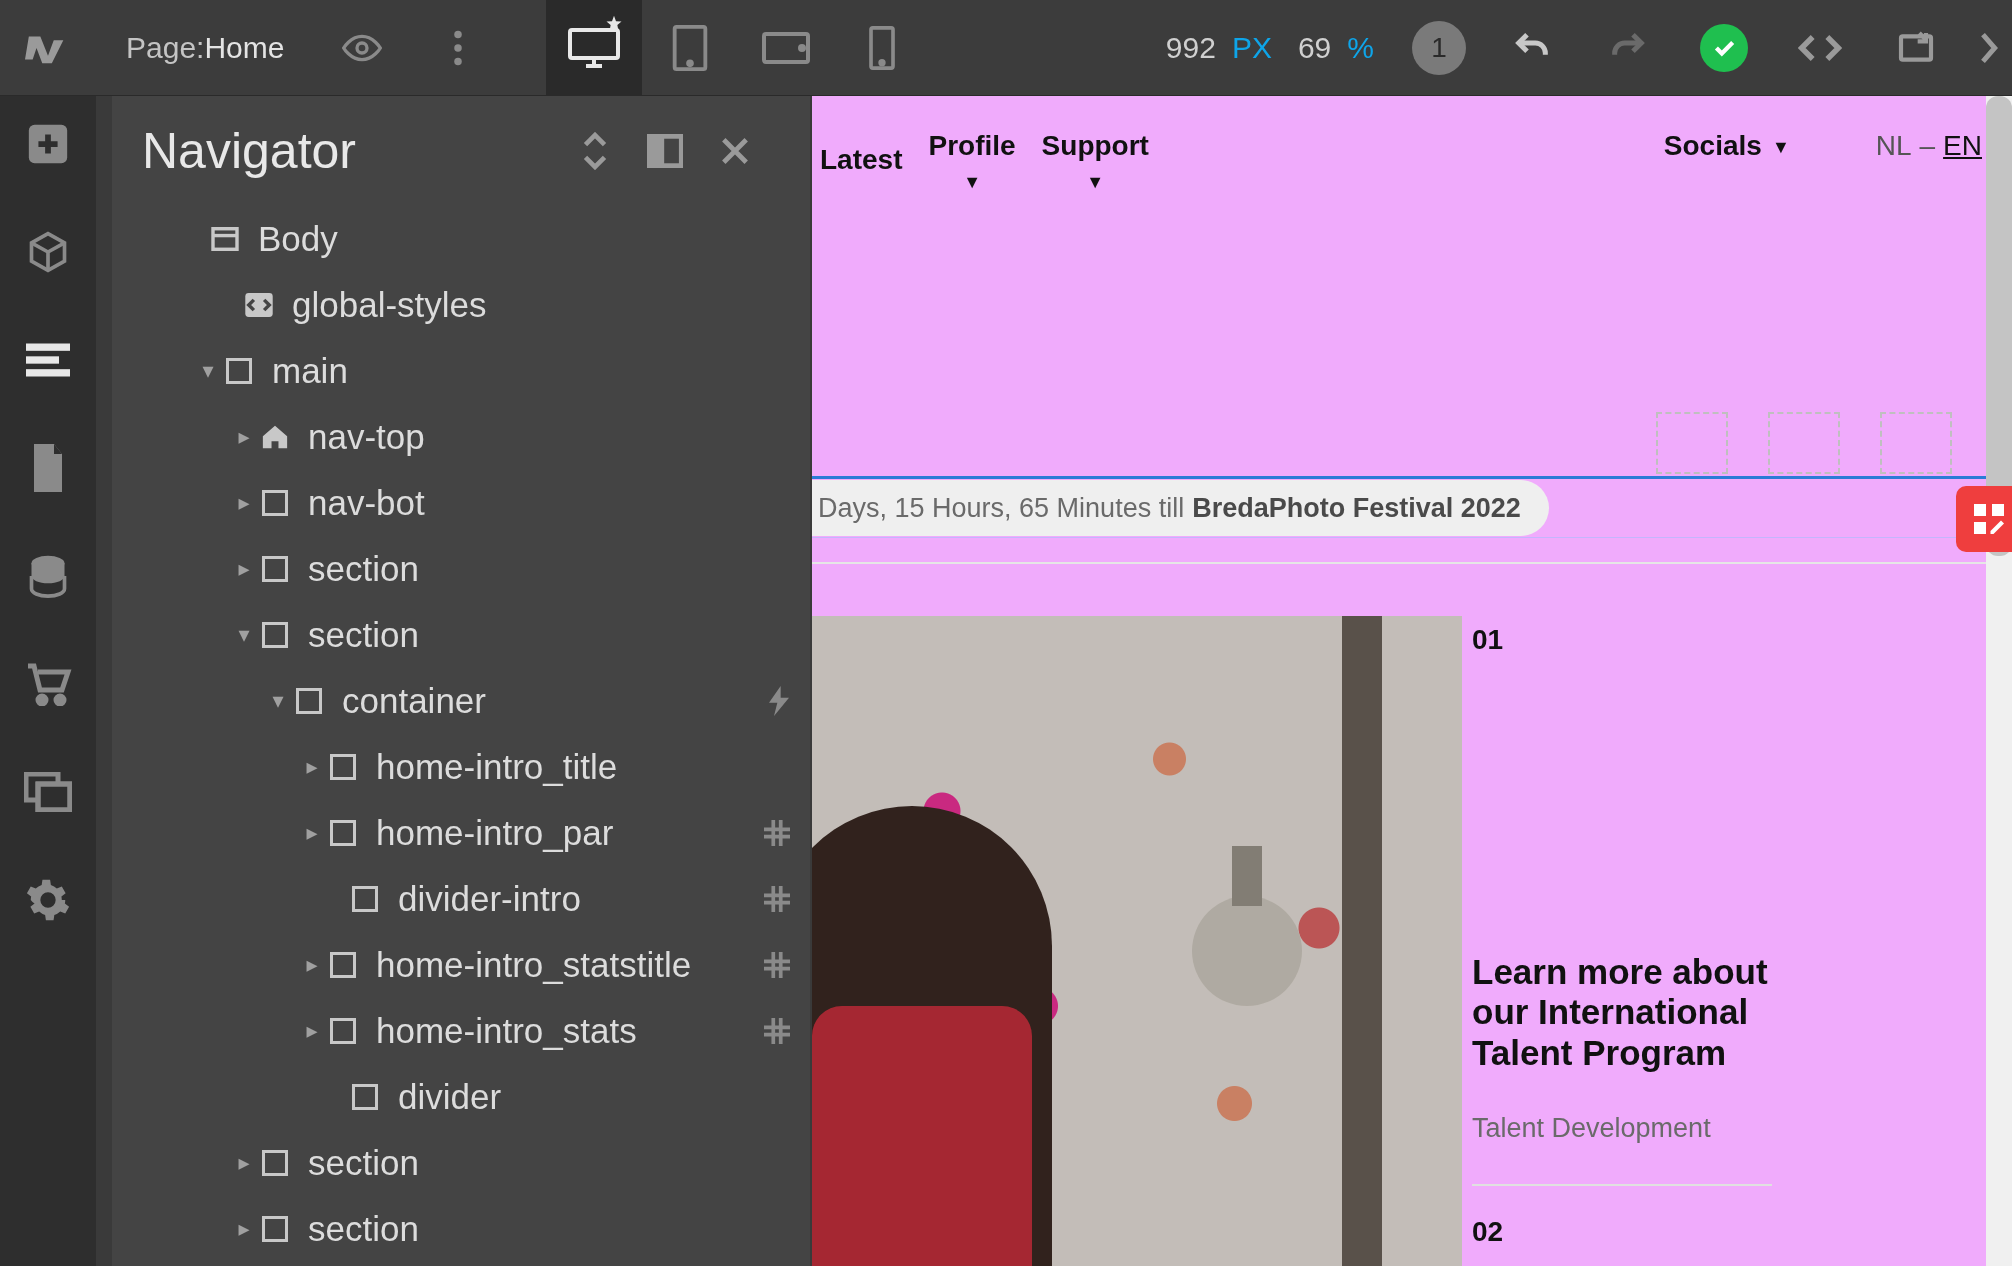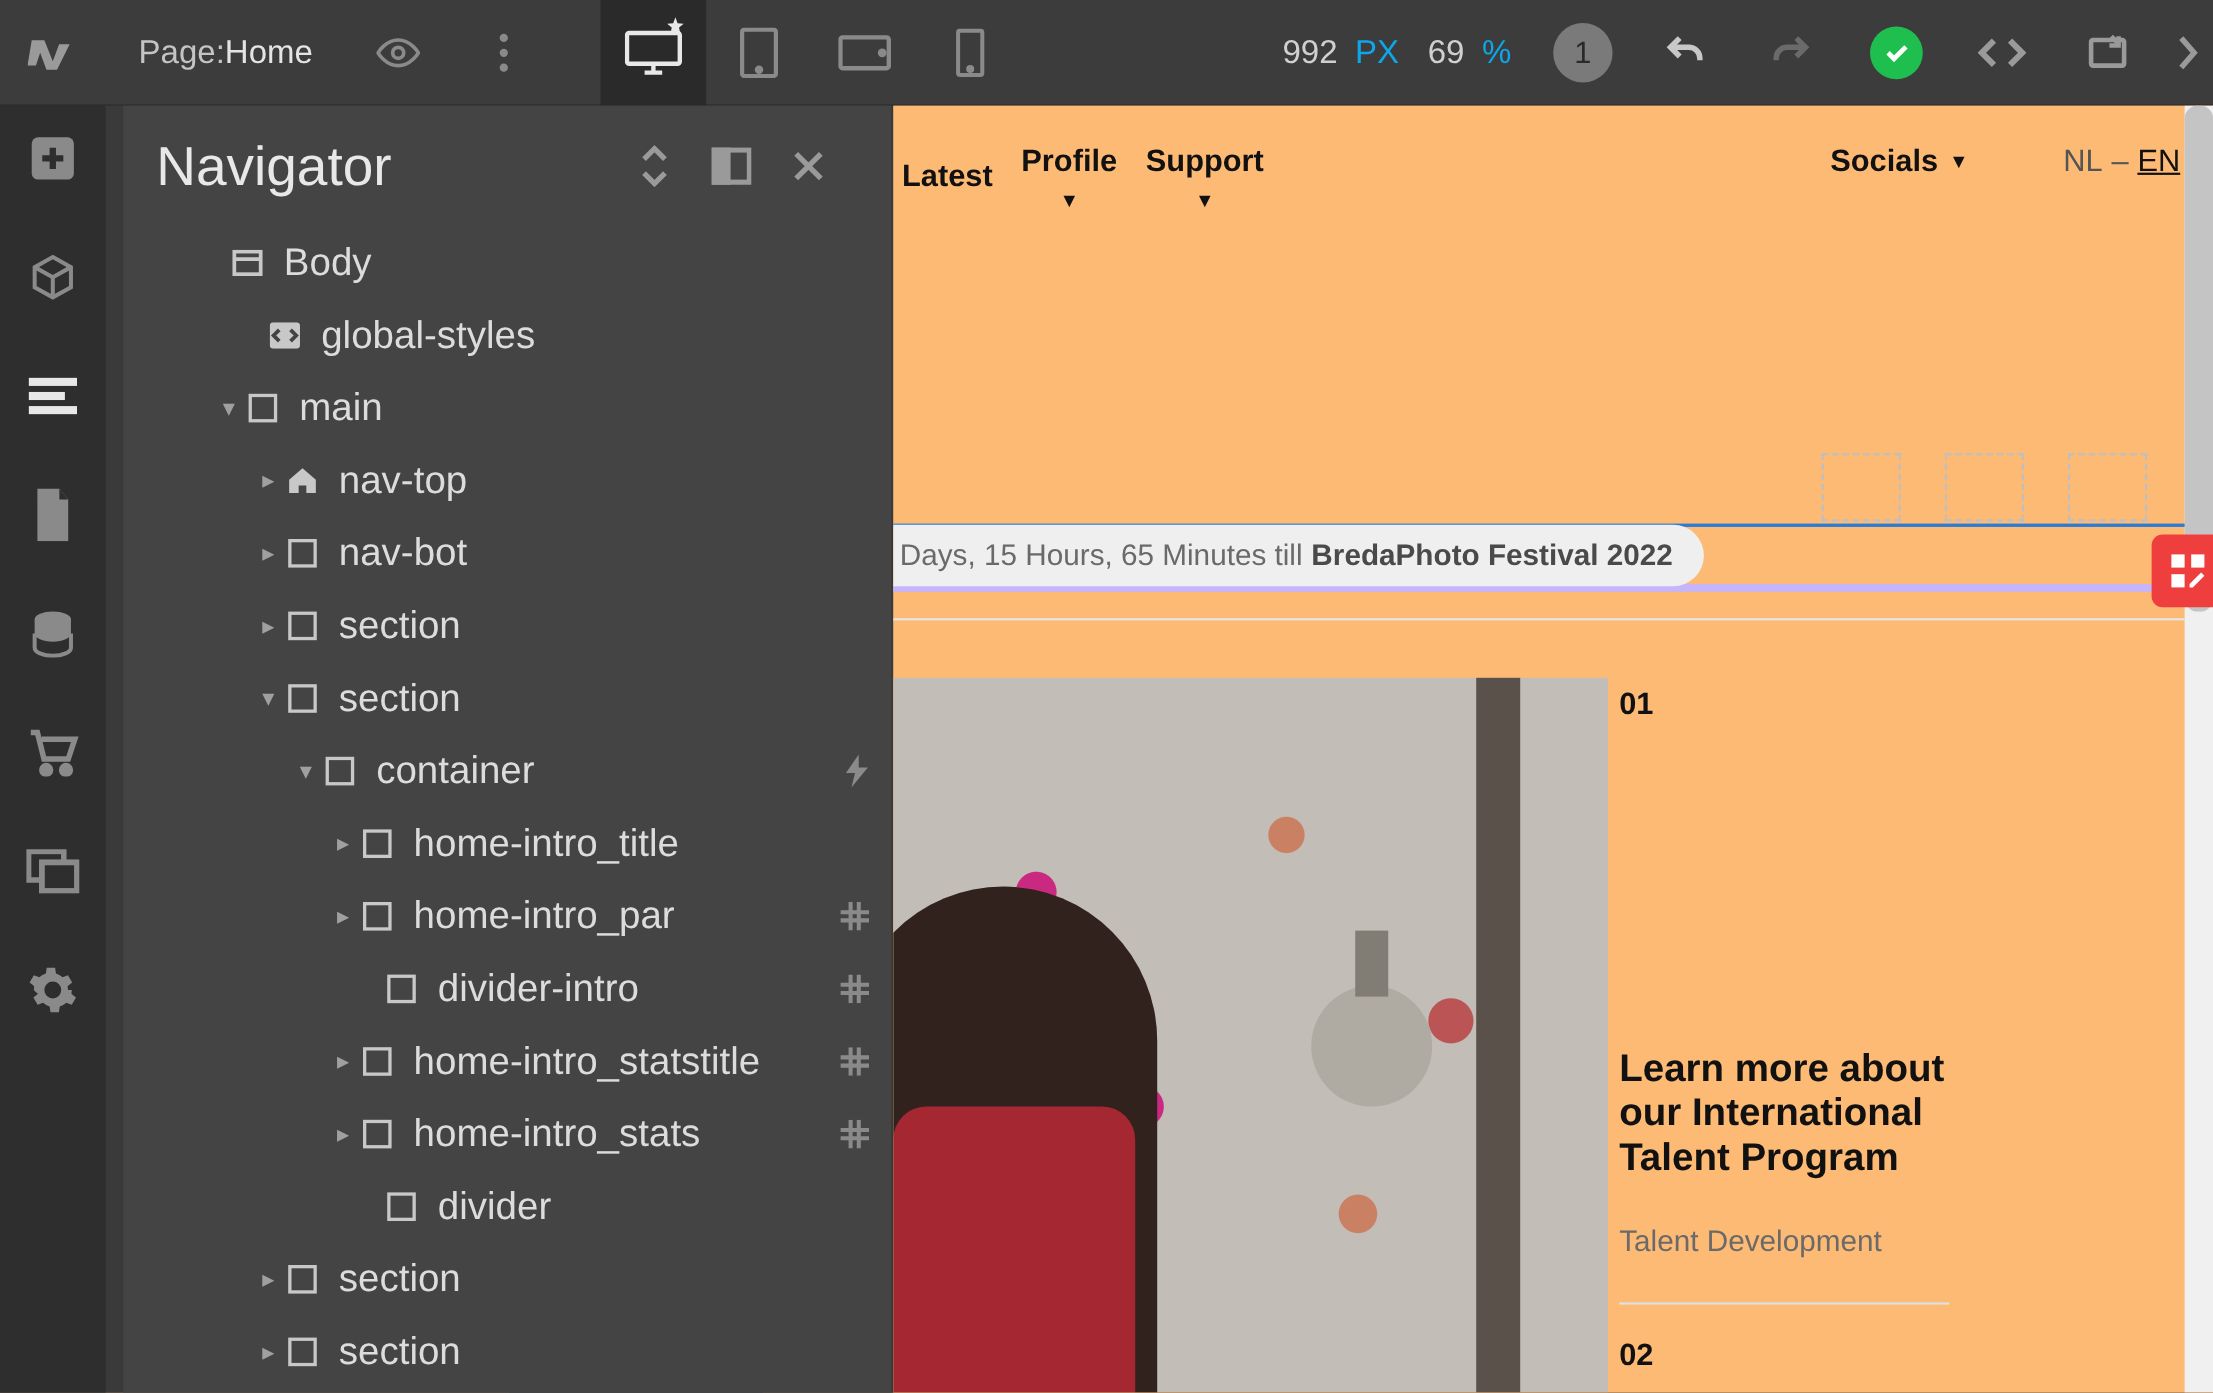--- a/index.html
+++ b/index.html
@@ -39,35 +39,35 @@
 
 
 
 .tri-right::before { content:"▸"; }
 .tri-down::before  { content:"▾"; }
 
 
 .box-ic { width:26px; height:26px; border:3px solid #c8c8c8; }
 
 
-.canvas { position:absolute; top:96px; left:812px; right:0; bottom:0; background:#fdba74; overflow:hidden; }
+.canvas { position:absolute; top:96px; left:812px; right:0; bottom:0; background:#f0abfc; overflow:hidden; }
 .scrolltrack { position:absolute; top:0; right:0; width:26px; bottom:0; background:#f0f0f0; }
 .scrollthumb { position:absolute; top:0; right:0; width:26px; height:460px; background:#c4c4c4; border-radius:12px; }
 
 .site-nav { display:flex; align-items:flex-start; gap:26px; padding:34px 30px 0 8px; font-size:28px; font-weight:700; color:#111; }
 .site-nav .item { display:flex; flex-direction:column; align-items:center; gap:8px; }
 .site-nav .dd { font-size:18px; color:#111; margin-top:2px; }
 .site-nav .push { margin-left:auto; }
 .site-nav .lang { font-weight:400; color:#555; }
 .site-nav .lang .en { text-decoration:underline; color:#111; }
 
 .dashed-row { position:absolute; top:316px; right:60px; display:flex; gap:40px; }
 .dashed { width:72px; height:62px; border:2px dashed #bfbfbf; }
 
-.countband { position:absolute; top:380px; left:0; right:26px; height:62px; border-top:3px solid #2a7bd6; border-bottom:7px solid #c4b5fd; display:flex; align-items:center; }
+.countband { position:absolute; top:380px; left:0; right:26px; height:62px; border-top:3px solid #2a7bd6; border-bottom:1px solid #c4b5fd; display:flex; align-items:center; }
 .countpill { background:#efefef; height:56px; display:flex; align-items:center; padding:0 28px 0 6px; border-radius:0 28px 28px 0; color:#6a6a6a; font-size:27px; }
 .countpill b { color:#4a4a4a; font-weight:700; margin-left:8px; }
 .editbadge { position:absolute; right:-10px; top:390px; width:66px; height:66px; background:#ef3e3e; border-radius:10px; display:flex; align-items:center; justify-content:center; }
 
 .divline { position:absolute; top:466px; left:0; right:26px; height:2px; background:#e6e6e6; }
 
 .hero { position:absolute; top:520px; left:0; width:650px; bottom:0; overflow:hidden; }
 .hero-img { width:100%; height:100%; background:
   radial-gradient(circle at 20% 30%, #d28 0 18px, transparent 19px),
   radial-gradient(circle at 55% 22%, #d86 0 16px, transparent 17px),

